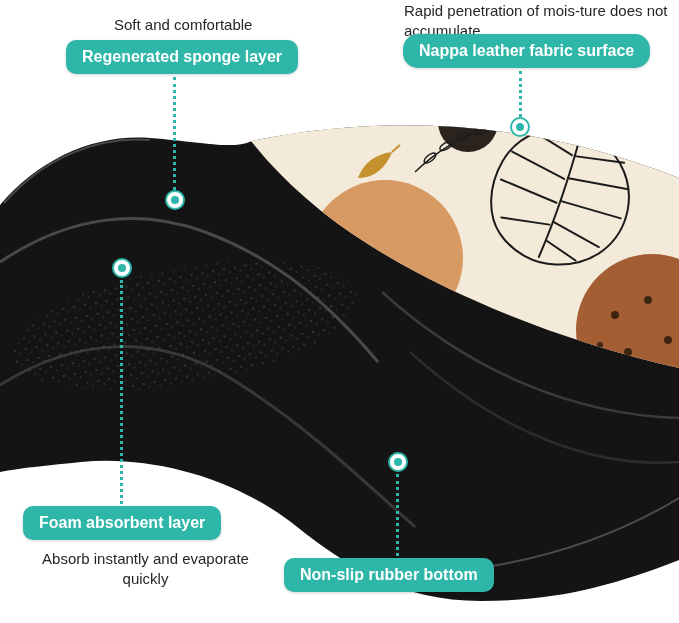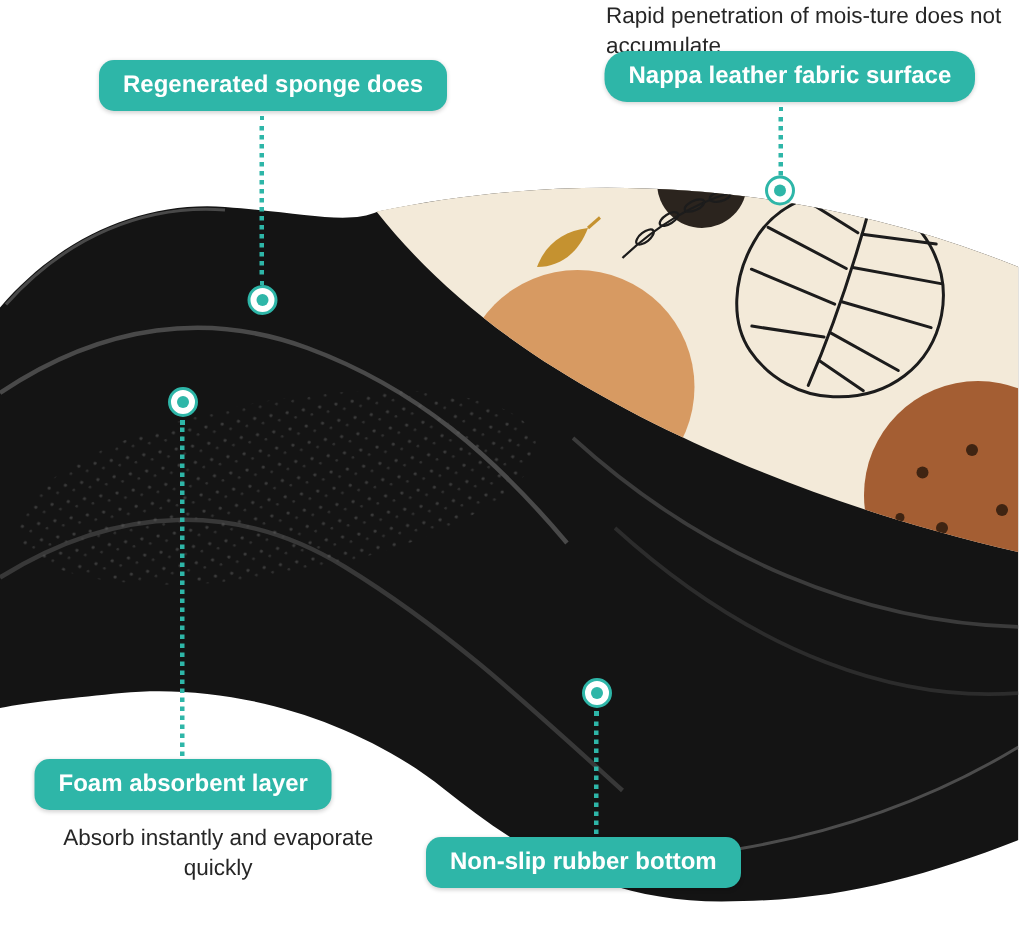--- a/index.html
+++ b/index.html
@@ -101,21 +101,22 @@
         <path d="M 3 24 L 54 34"></path>
         <path d="M 2 44 L 36 54"></path>
         <path d="M 0 -45 L -44 -56"></path>
         <path d="M 0 -20 L -58 -30"></path>
         <path d="M 0 5 L -60 0"></path>
         <path d="M 0 28 L -48 36"></path>
       </g>
     </g>
   </svg>
 
-  <div class="badge" style="left:66px;top:40px;">Regenerated sponge does</div>
+  <div class="note" style="left:114px;top:15px;">Soft and comfortable</div>
+  <div class="badge" style="left:66px;top:40px;">Regenerated sponge layer</div>
   <div class="dotline" style="left:173px;top:77px;height:113px;"></div>
   <div class="marker" style="left:165px;top:190px;">
       <span class="dot"></span>
     </div>
 
   <div class="note" style="left:404px;top:1px;width:278px;">Rapid penetration of mois-ture does not accumulate</div>
   <div class="badge" style="left:403px;top:34px;border-radius:15px;">Nappa leather fabric surface</div>
   <div class="dotline" style="left:519px;top:71px;height:46px;"></div>
   <div class="marker" style="left:510px;top:117px;">
       <span class="dot"></span>

